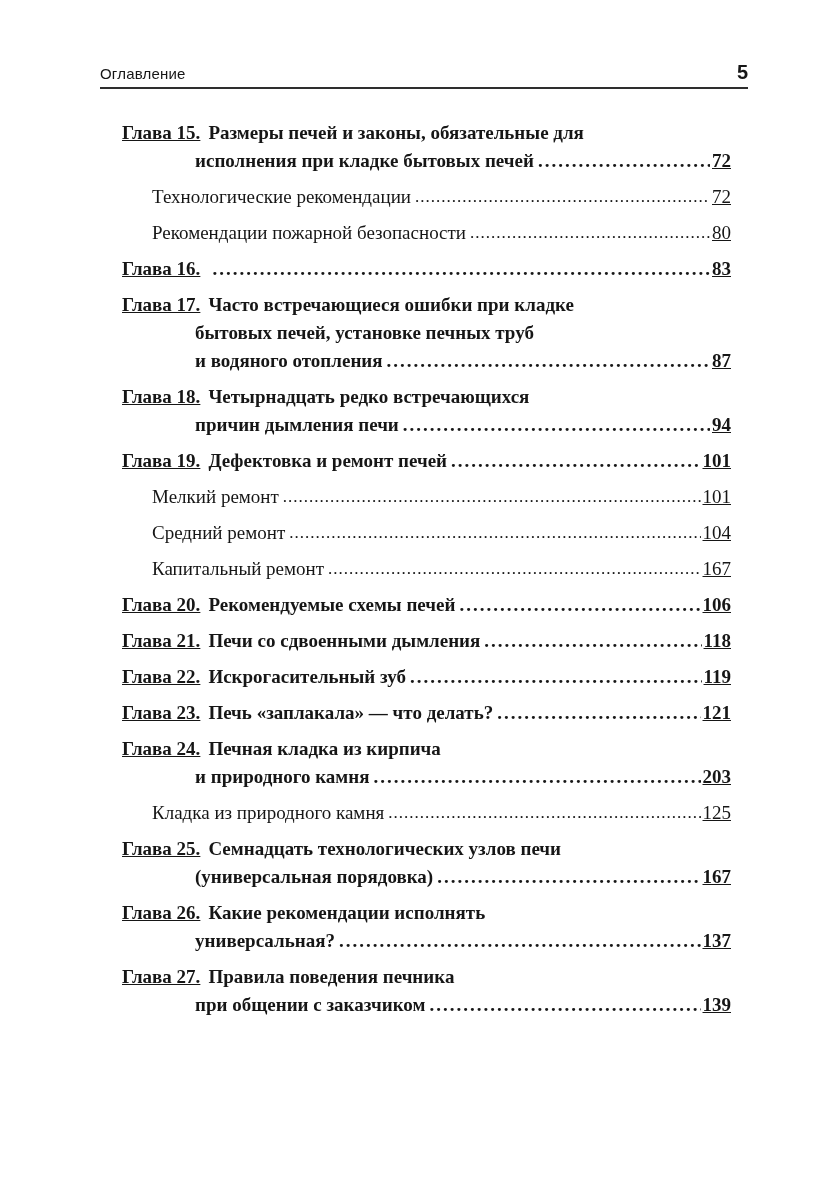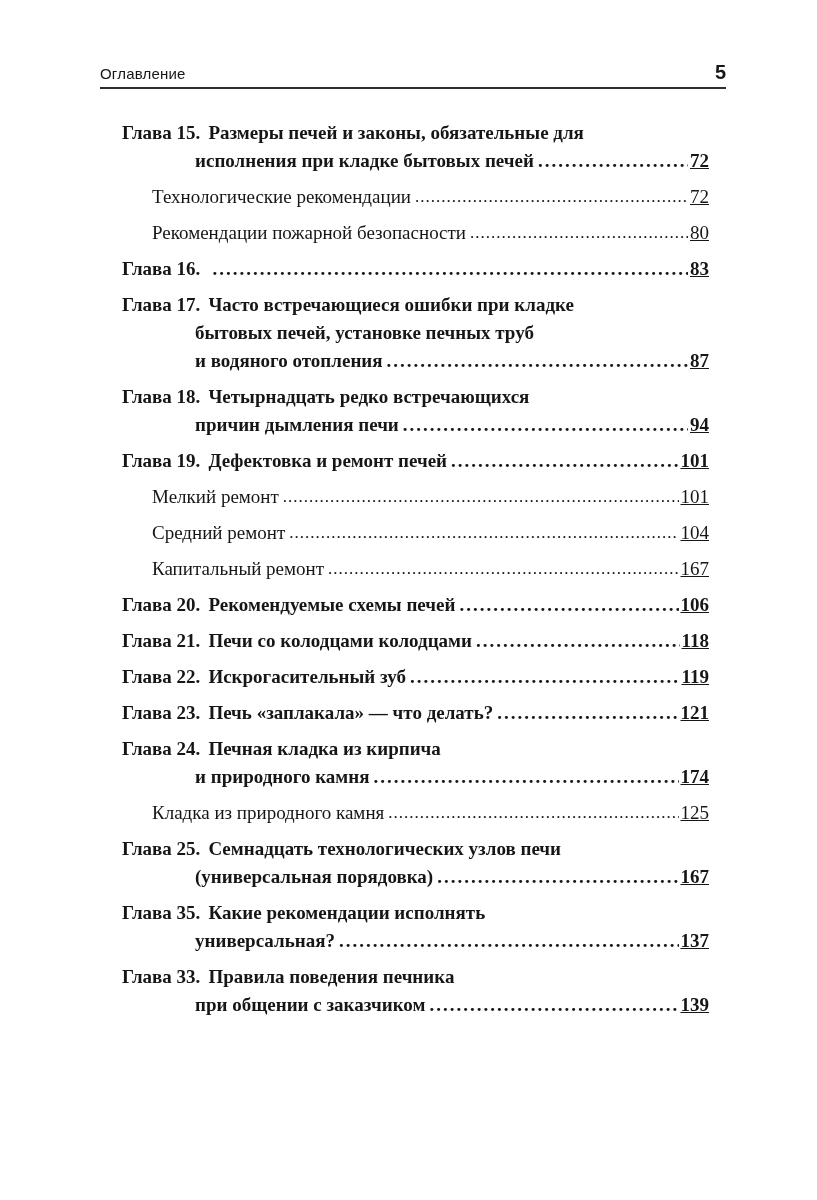--- a/index.html
+++ b/index.html
@@ -8,21 +8,21 @@
     height: 1200px;
     background: #ffffff;
     color: #161616;
     font-family: "Liberation Serif", serif;
     overflow: hidden;
   }
   .sheet {
     box-sizing: border-box;
     width: 817px;
     height: 1200px;
-    padding: 62px 91px 0 100px;
+    padding: 62px 69px 0 100px;
   }
   
   .hdr {
     display: flex;
     justify-content: space-between;
     align-items: flex-end;
     border-bottom: 2px solid #2e2e2e;
     padding-bottom: 5px;
     font-family: "Liberation Sans", sans-serif;
   }
@@ -34,21 +34,21 @@
   .entry {
     font-size: 19px;
     line-height: 28px;
     margin-bottom: 8px;
     padding-right: 17px;
   }
   .entry.chapter { font-weight: bold; padding-left: 22px; }
   .entry.sub     { font-weight: normal; padding-left: 52px; }
   .line.cont     { padding-left: 73px; }
   .lastline { display: flex; align-items: center; }
-  .lbl { margin-right: 8px; white-space: nowrap; }
+  .lbl { margin-right: 8px; white-space: nowrap; text-decoration: underline; }
   .txt { white-space: nowrap; }
   .dots {
     flex: 1;
     overflow: hidden;
     white-space: nowrap;
     margin: 0 2px 0 4px;
   }
   .chapter .dots { letter-spacing: 2px; }
   .sub .dots { font-size: 17px; letter-spacing: 1px; }
   .pageno { white-space: nowrap; text-decoration: underline; }
@@ -141,21 +141,21 @@
         <div class="line lastline">
           <span class="lbl">Глава 20.</span>
           <span class="txt">Рекомендуемые схемы печей</span>
           <span class="dots">................................................................................................................................................................</span>
           <span class="pageno">106</span>
         </div>
       </div>
       <div class="entry chapter">
         <div class="line lastline">
           <span class="lbl">Глава 21.</span>
-          <span class="txt">Печи со колодцами колодцами</span>
+          <span class="txt">Печи со сдвоенными дымления</span>
           <span class="dots">................................................................................................................................................................</span>
           <span class="pageno">118</span>
         </div>
       </div>
       <div class="entry chapter">
         <div class="line lastline">
           <span class="lbl">Глава 22.</span>
           <span class="txt">Искрогасительный зуб</span>
           <span class="dots">................................................................................................................................................................</span>
           <span class="pageno">119</span>
@@ -167,48 +167,48 @@
           <span class="txt">Печь «заплакала» — что делать?</span>
           <span class="dots">................................................................................................................................................................</span>
           <span class="pageno">121</span>
         </div>
       </div>
       <div class="entry chapter">
         <div class="line"><span class="lbl">Глава 24.</span><span class="txt">Печная кладка из кирпича</span></div>
         <div class="line lastline cont">
           <span class="txt">и природного камня</span>
           <span class="dots">................................................................................................................................................................</span>
-          <span class="pageno">174</span>
+          <span class="pageno">203</span>
         </div>
       </div>
       <div class="entry sub">
         <div class="line lastline">
           <span class="txt">Кладка из природного камня</span>
           <span class="dots">................................................................................................................................................................</span>
           <span class="pageno">125</span>
         </div>
       </div>
       <div class="entry chapter">
         <div class="line"><span class="lbl">Глава 25.</span><span class="txt">Семнадцать технологических узлов печи</span></div>
         <div class="line lastline cont">
           <span class="txt">(универсальная порядовка)</span>
           <span class="dots">................................................................................................................................................................</span>
           <span class="pageno">167</span>
         </div>
       </div>
       <div class="entry chapter">
-        <div class="line"><span class="lbl">Глава 35.</span><span class="txt">Какие рекомендации исполнять</span></div>
+        <div class="line"><span class="lbl">Глава 26.</span><span class="txt">Какие рекомендации исполнять</span></div>
         <div class="line lastline cont">
           <span class="txt">универсальная?</span>
           <span class="dots">................................................................................................................................................................</span>
           <span class="pageno">137</span>
         </div>
       </div>
       <div class="entry chapter">
-        <div class="line"><span class="lbl">Глава 33.</span><span class="txt">Правила поведения печника</span></div>
+        <div class="line"><span class="lbl">Глава 27.</span><span class="txt">Правила поведения печника</span></div>
         <div class="line lastline cont">
           <span class="txt">при общении с заказчиком</span>
           <span class="dots">................................................................................................................................................................</span>
           <span class="pageno">139</span>
         </div>
       </div>
     </div>
 </div>
 
 </body></html>

